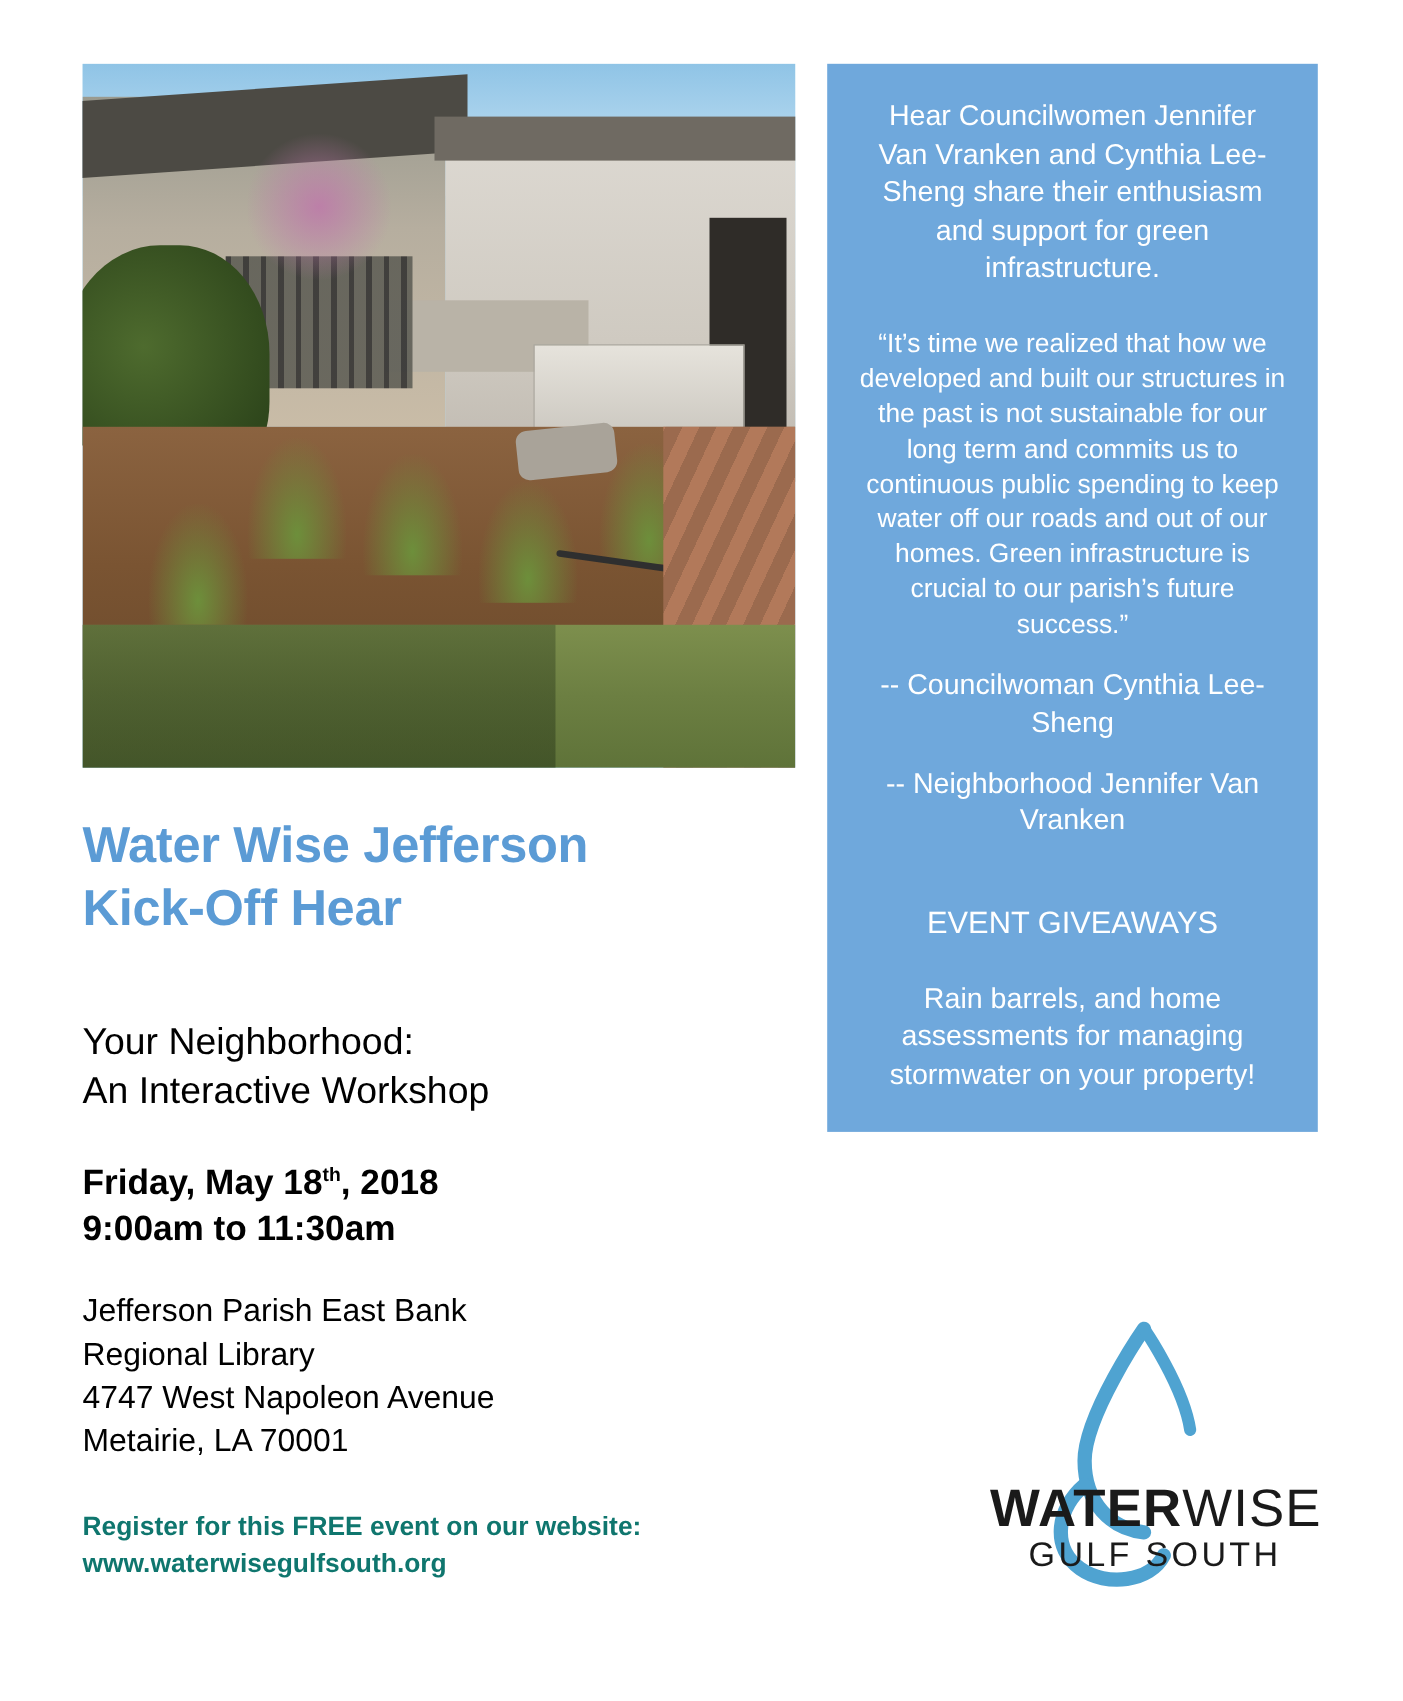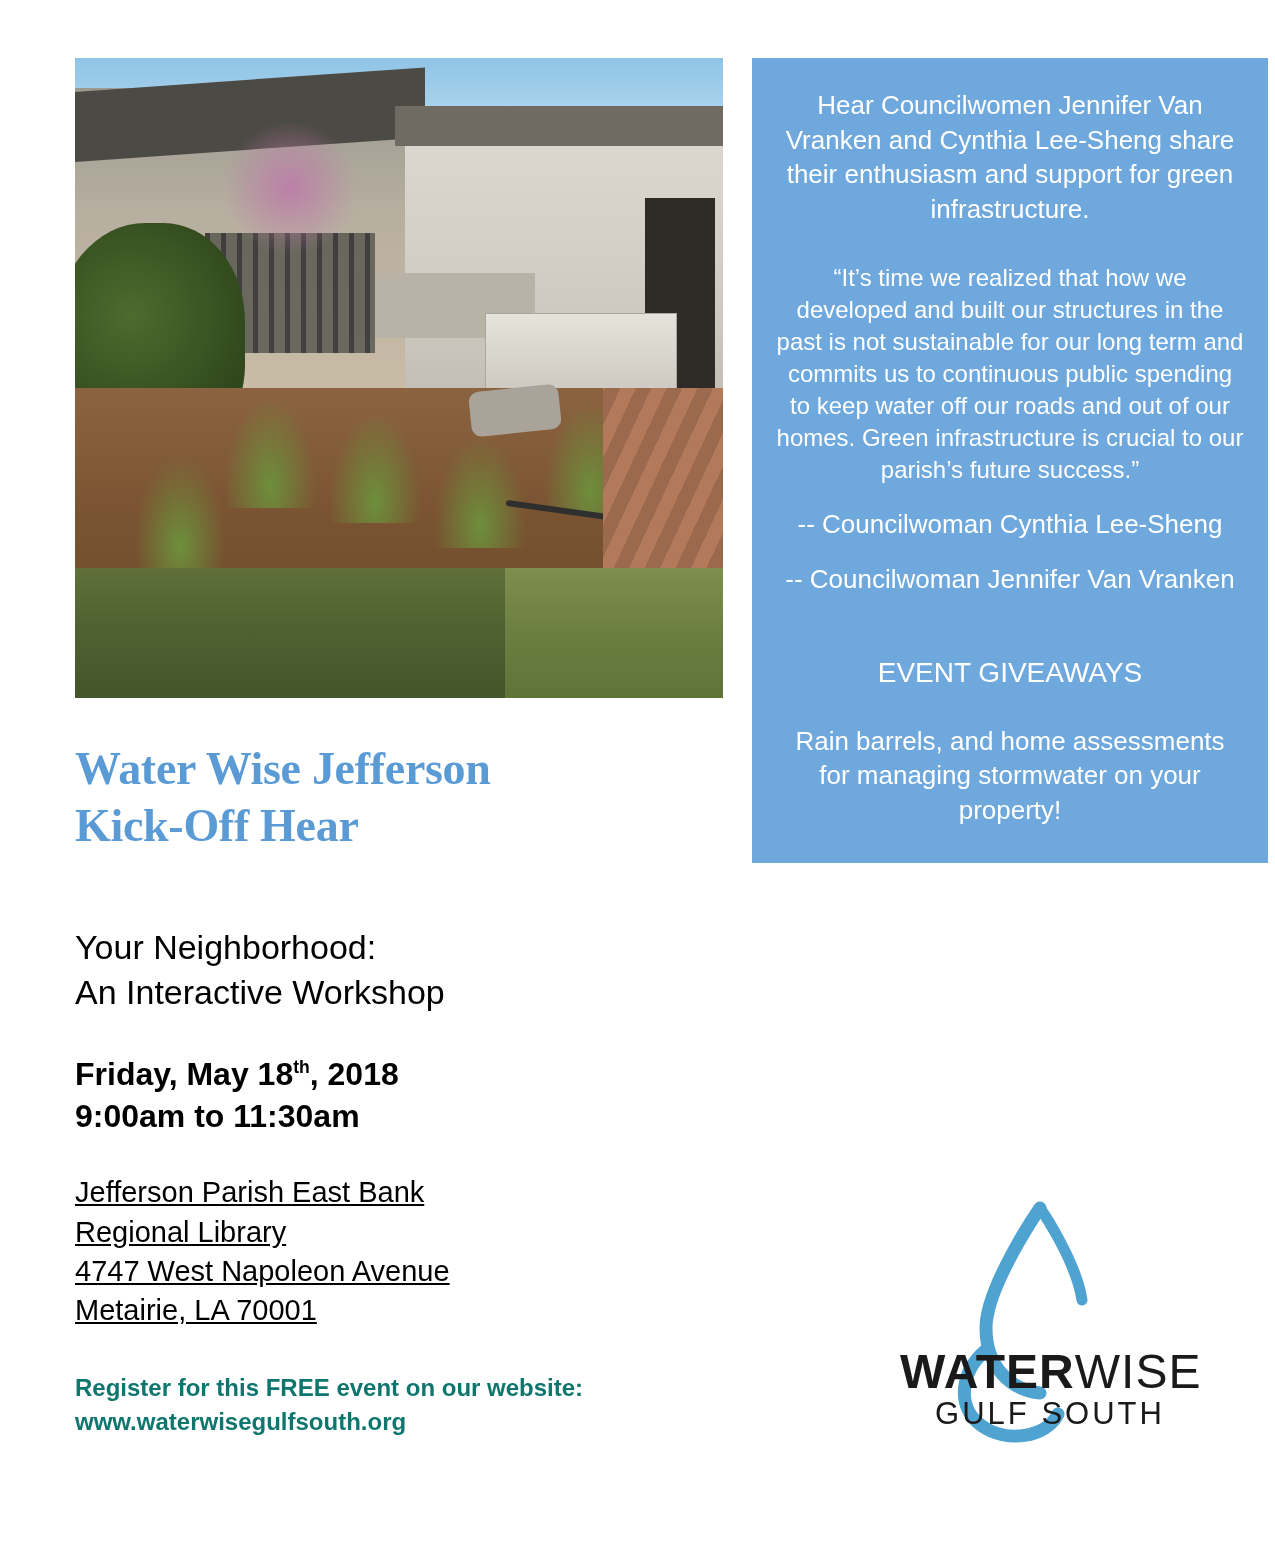--- a/index.html
+++ b/index.html
@@ -138,21 +138,20 @@
     transform: rotate(-6deg);
   }
 
   .title {
     margin: 42px 0 0 0;
     font-size: 46px;
     line-height: 1.24;
     font-weight: bold;
     color: #5b9bd5;
     letter-spacing: -0.3px;
-    font-family: Liberation Serif, serif;
   }
   .subtitle {
     margin: 26px 0 0 0;
     font-size: 34px;
     line-height: 1.32;
     color: #000000;
   }
   .datetime {
     margin: 38px 0 0 0;
     font-size: 32px;
@@ -162,36 +161,35 @@
   }
   .datetime sup {
     font-size: 0.55em;
     vertical-align: super;
   }
   .address {
     margin: 36px 0 0 0;
     font-size: 29px;
     line-height: 1.36;
     color: #000000;
-    text-decoration: underline;
   }
   .register {
     margin: 40px 0 0 0;
     font-size: 24px;
     line-height: 1.4;
     font-weight: bold;
     color: #0f766e;
   }
 
   
   .right-col {
     position: absolute;
     left: 752px;
     top: 58px;
-    width: 516px;
+    width: 446px;
     background: #6fa8dc;
     color: #ffffff;
     padding: 30px 22px 36px 22px;
     box-sizing: border-box;
     text-align: center;
   }
   .rc-intro {
     font-size: 26px;
     line-height: 1.33;
     margin: 0 10px;
@@ -312,21 +310,21 @@
     <p class="register">
       <span>Register for this FREE event on our website:</span><br>
       <span>www.waterwisegulfsouth.org</span>
     </p>
   </div>
 
   <div class="right-col">
     <p class="rc-intro">Hear Councilwomen Jennifer Van Vranken and Cynthia Lee-Sheng share their enthusiasm and support for green infrastructure.</p>
     <p class="rc-quote">“It’s time we realized that how we developed and built our structures in the past is not sustainable for our long term and commits us to continuous public spending to keep water off our roads and out of our homes. Green infrastructure is crucial to our parish’s future success.”</p>
     <p class="rc-attrib">-- Councilwoman Cynthia Lee-Sheng</p>
-    <p class="rc-attrib">-- Councilwoman Jennifer Van Vranken</p>
+    <p class="rc-attrib">-- Neighborhood Jennifer Van Vranken</p>
     <p class="rc-giveaway-title">EVENT GIVEAWAYS</p>
     <p class="rc-giveaway-body">Rain barrels, and home assessments for managing stormwater on your property!</p>
   </div>
 
   <div class="logo">
     <svg width="320" height="250" viewBox="0 0 320 250">
       <path d="M150 8 C150 8 96 86 96 128 C96 166 120 190 150 193" fill="none" stroke="#4fa3d1" stroke-width="13" stroke-linecap="round"></path>
       <path d="M150 8 C150 8 186 60 192 100" fill="none" stroke="#4fa3d1" stroke-width="11" stroke-linecap="round"></path>
       <path d="M96 150 C70 172 66 208 92 226 C116 243 156 238 168 214" fill="none" stroke="#4fa3d1" stroke-width="13" stroke-linecap="round"></path>
     </svg>

